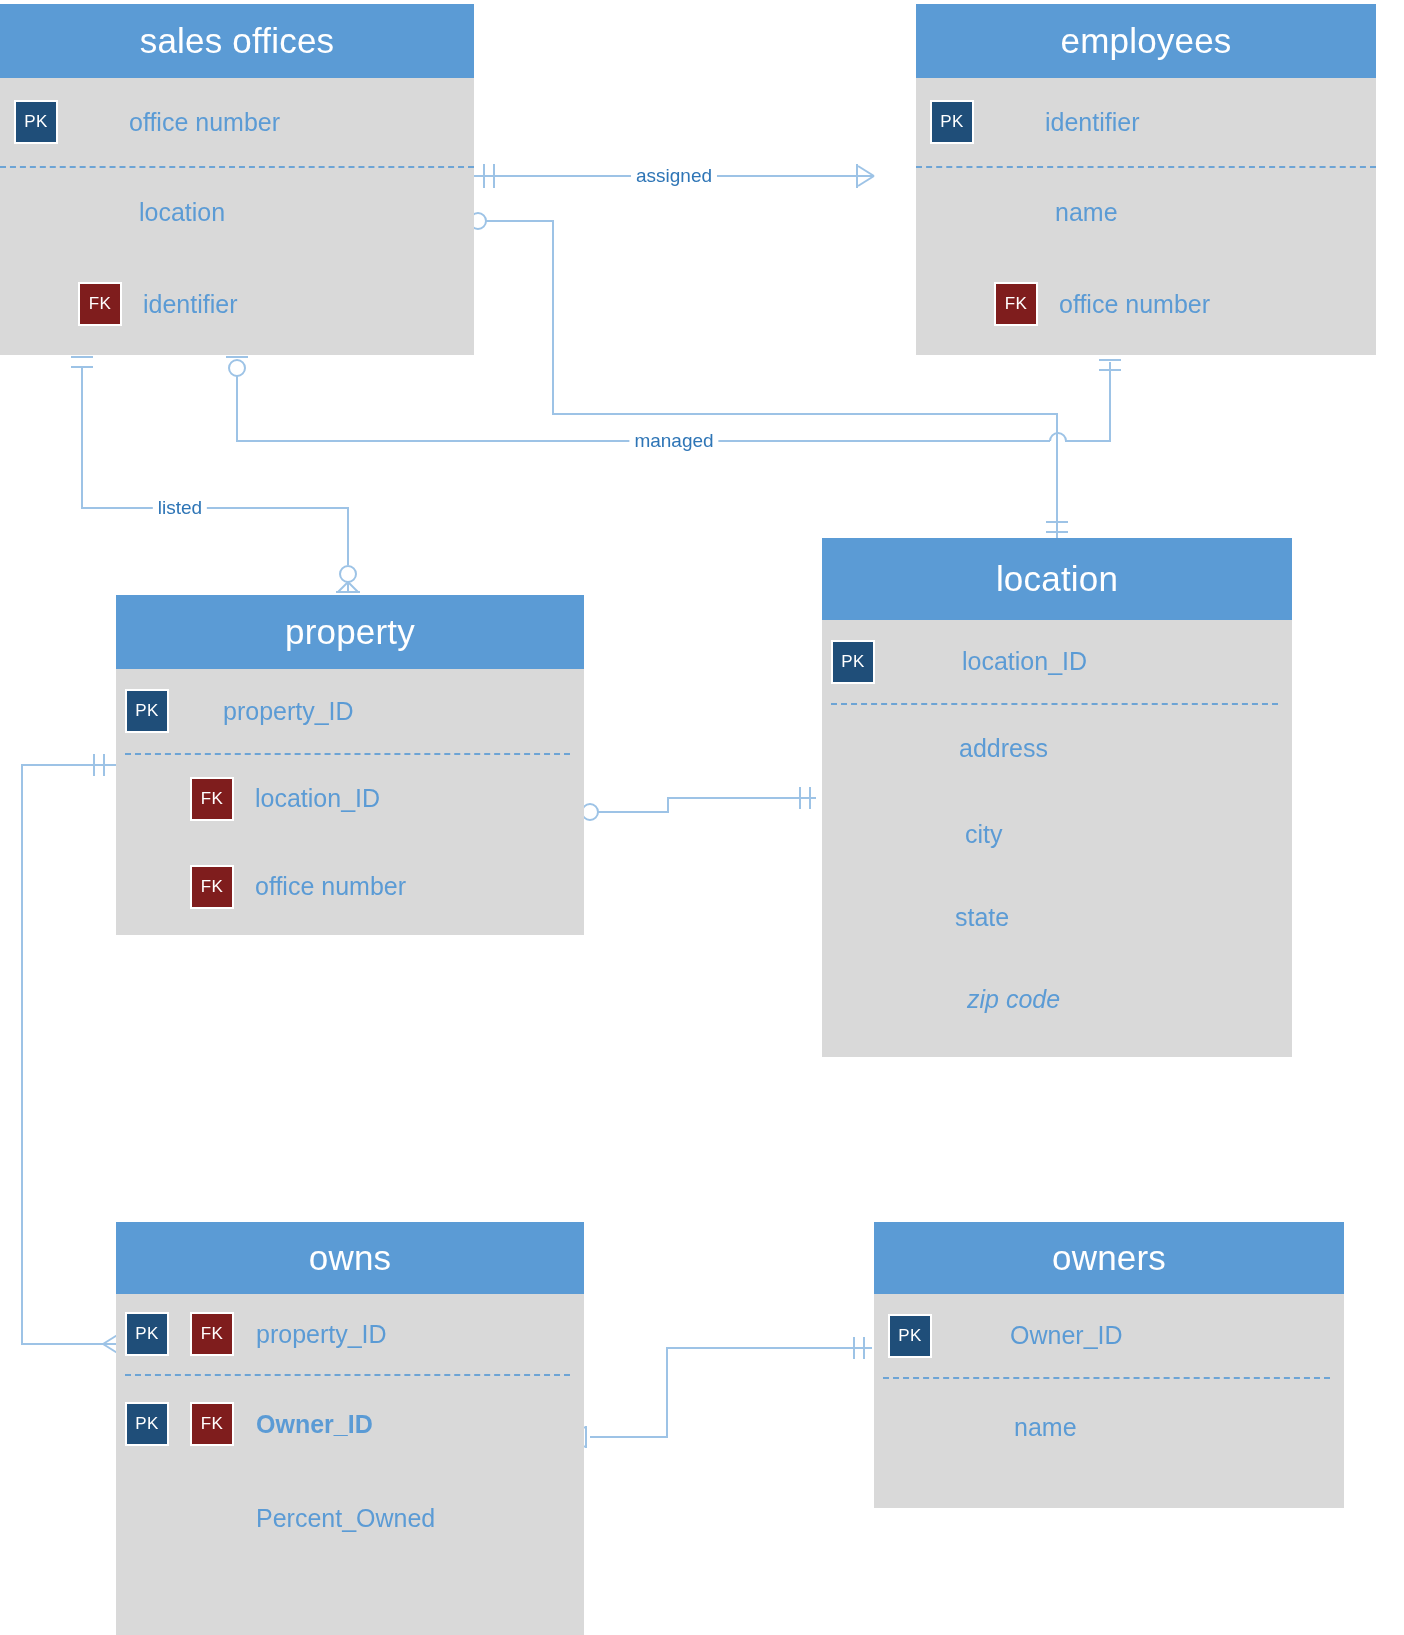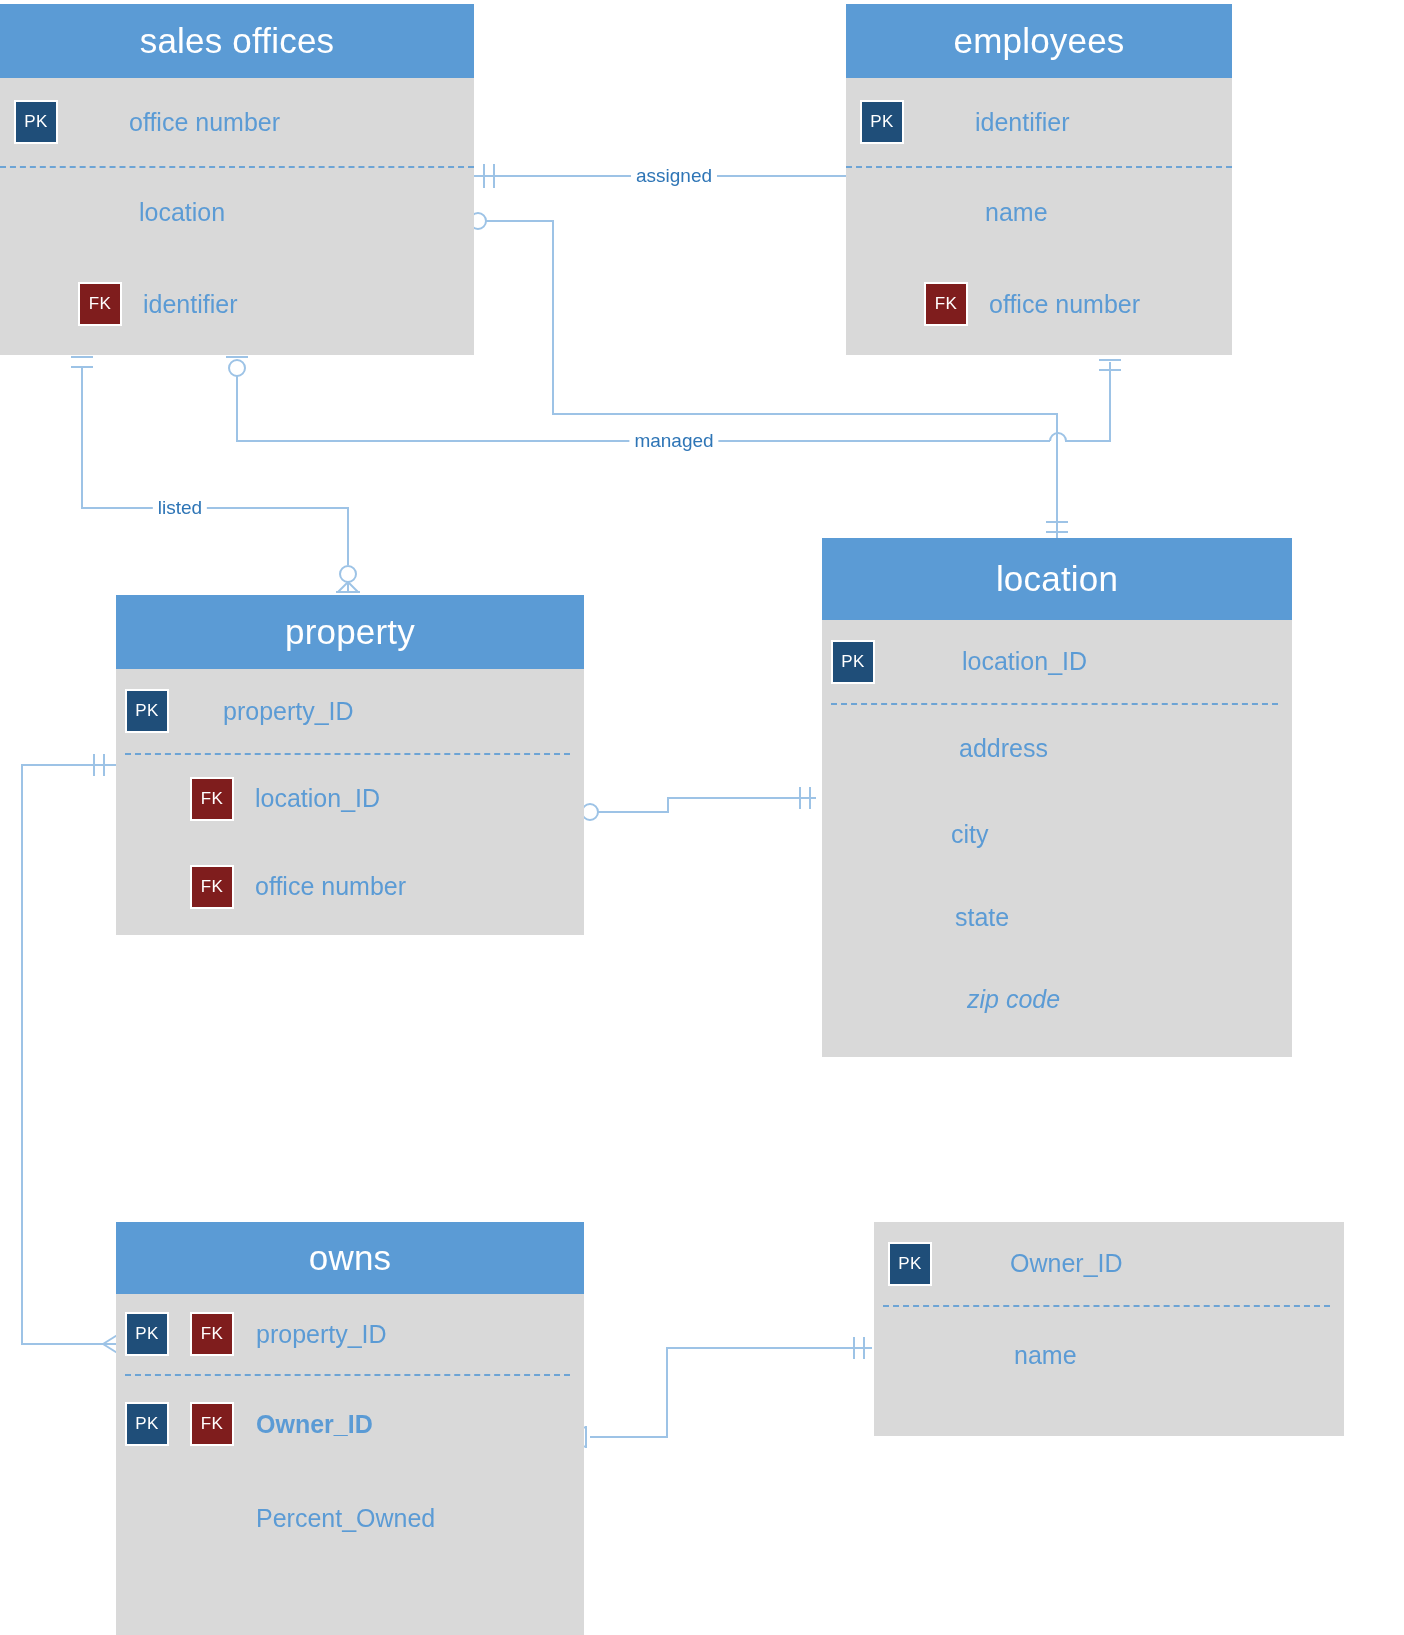--- a/index.html
+++ b/index.html
@@ -132,21 +132,21 @@
       </div>
       <div class="attr" style="height:90px;padding-left:78px;">
         <span class="badges">
           <span class="badge fk">FK</span>
         </span>
         <span class="attr-name" style="margin-left:13px;">identifier</span>
       </div>
     </div>
   </div>
 
-  <div class="entity" style="left:846px;top:4px;width:386px;">
+  <div class="entity" style="left:916px;top:4px;width:460px;">
     <div class="entity-header" style="height:74px;">employees</div>
     <div class="entity-body" style="height:277px;">
       <div class="attr" style="height:88px;padding-left:14px;">
         <span class="badges">
           <span class="badge pk">PK</span>
         </span>
         <span class="attr-name" style="margin-left:63px;">identifier</span>
       </div>
       <div class="pk-sep" style="top:88px;"></div>
       <div class="attr" style="height:93px;padding-left:14px;">
@@ -192,21 +192,21 @@
       <div class="attr" style="height:83px;padding-left:9px;">
         <span class="badges">
           <span class="badge pk">PK</span>
         </span>
         <span class="attr-name" style="margin-left:79px;">location_ID</span>
       </div>
       <div class="pk-sep" style="top:83px;left:9px;right:14px;"></div>
       <div class="attr" style="height:90px;padding-left:9px;">
         <span class="attr-name" style="margin-left:128px;">address</span>
       </div>
-      <div class="attr" style="height:83px;padding-left:1px;">
+      <div class="attr" style="height:83px;padding-left:15px;">
         <span class="attr-name" style="margin-left:128px;">city</span>
       </div>
       <div class="attr" style="height:82px;padding-left:5px;">
         <span class="attr-name" style="margin-left:128px;">state</span>
       </div>
       <div class="attr" style="height:82px;padding-left:17px;font-style:italic;">
         <span class="attr-name" style="margin-left:128px;">zip code</span>
       </div>
     </div>
   </div>
@@ -229,20 +229,21 @@
         </span>
         <span class="attr-name bold" style="margin-left:14px;">Owner_ID</span>
       </div>
       <div class="attr" style="height:88px;">
         <span class="attr-name" style="margin-left:140px;">Percent_Owned</span>
       </div>
     </div>
   </div>
 
   <div class="entity" style="left:874px;top:1222px;width:470px;">
+    <div class="entity-header" style="height:72px;">owners</div>
     <div class="entity-body" style="height:214px;">
       <div class="attr" style="height:83px;padding-left:14px;">
         <span class="badges">
           <span class="badge pk">PK</span>
         </span>
         <span class="attr-name" style="margin-left:70px;">Owner_ID</span>
       </div>
       <div class="pk-sep" style="top:83px;left:9px;right:14px;"></div>
       <div class="attr" style="height:100px;padding-left:14px;">
         <span class="attr-name" style="margin-left:126px;">name</span>

